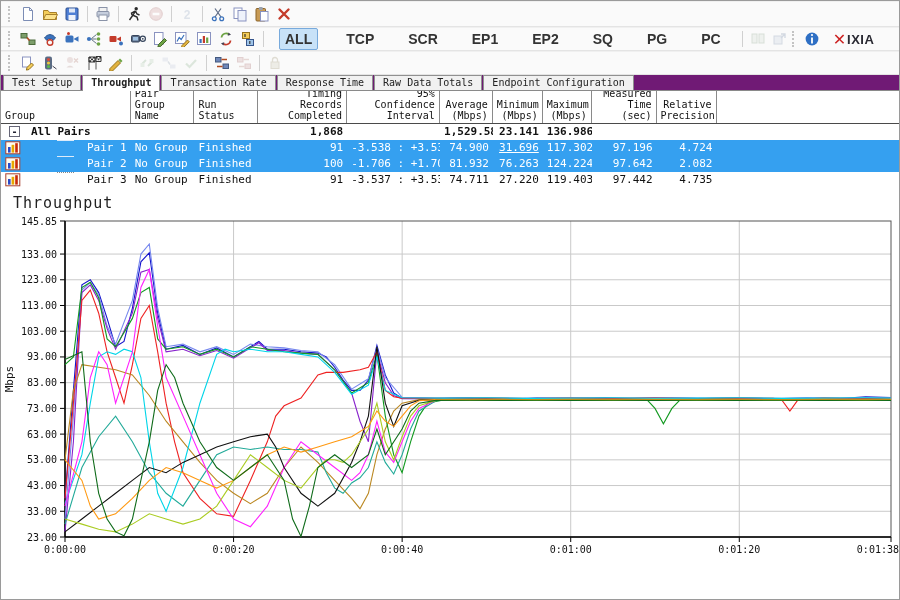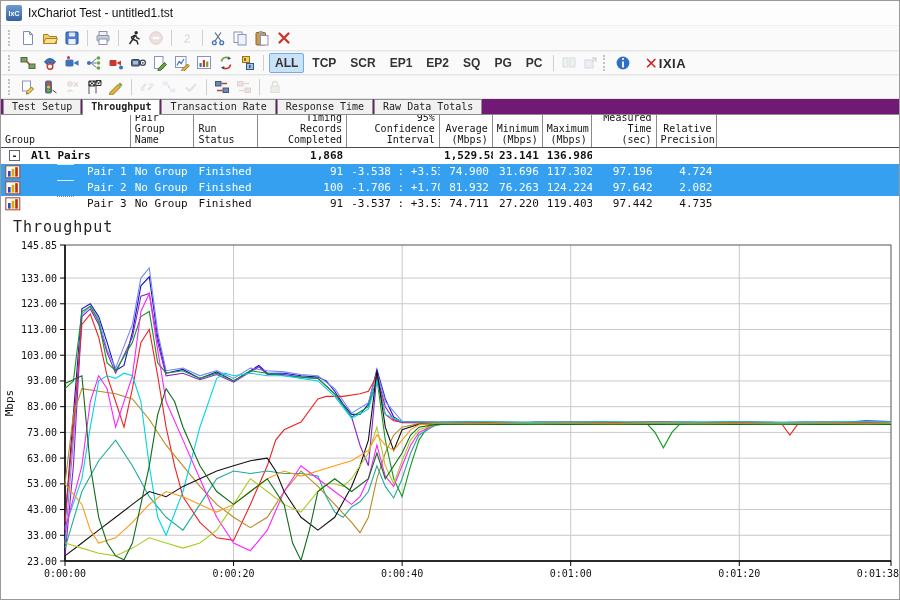--- a/index.html
+++ b/index.html
@@ -17,21 +17,21 @@
   .menu-item{ font-size:12px; padding:1px 9px; color:#111; cursor:default; }
   
   .toolbar{ display:flex; align-items:center; background:#fafafa; border-top:1px solid #f0f0f0;
             border-bottom:1px solid #e4e4e4; padding-left:6px; }
   .tb1{ height:26px; } .tb2{ height:24px; } .tb3{ height:24px; }
   .grip{ width:5px; height:70%; border-left:2px dotted #c3c3c3; margin:0 4px 0 1px; }
   .tbico{ width:22px; height:20px; display:flex; align-items:center; justify-content:center; border-radius:2px; }
   .tbico svg{ width:16px; height:16px; }
   .tbico.dis{ opacity:.55; filter:grayscale(35%); }
   .sep{ width:1px; height:16px; background:#d0d0d0; margin:0 4px; }
-  .fbtn{ font-size:12px; font-weight:bold; color:#333; padding:2px 5px; margin:0 1px; border:1px solid transparent; border-radius:2px; }
+  .fbtn{ font-size:14px; font-weight:bold; color:#333; padding:2px 5px; margin:0 11px; border:1px solid transparent; border-radius:2px; }
   .fbtn.active{ background:#c8e2f8; border-color:#78aadc; }
   .ixia{ display:flex; align-items:center; margin-left:10px; font-weight:bold; }
   .ixia .x{ color:#cc2222; font-size:16px; font-weight:bold; margin-right:1px; font-family:"DejaVu Sans",sans-serif;}
   .ixia .t{ color:#2a2a33; font-size:13px; letter-spacing:.5px; }
   
   .tabstrip{ height:16px; display:flex; align-items:flex-end; background:#701a75; border-bottom:1px solid #8a8a8a; padding-left:2px; }
   .tab{ font-family:"DejaVu Sans Mono",monospace; font-size:10px; color:#222; padding:1px 8px 1px 8px;
         border:1px solid #909090; border-bottom:none; background:#f1f1f1; margin-right:1px; height:15px; white-space:nowrap; }
   .tab.active{ background:#fff; font-weight:bold; height:16px; position:relative; top:1px; }
   
@@ -71,24 +71,20 @@
   .btxt{ margin-left:62px; white-space:nowrap; }
   .ben{ font-size:23px; font-weight:bold; letter-spacing:1px; color:#8e1b1b;
         text-shadow:1px 1px 2px rgba(40,10,10,.55), 0 0 8px rgba(120,30,20,.5); }
   .bcn{ font-size:23px; font-weight:bold; margin-left:16px; color:#a82622;
         text-shadow:1px 1px 2px rgba(40,10,10,.55), 0 0 8px rgba(120,30,20,.5); }
 </style>
 </head>
 <body>
 
 <div id="app">
-  <div class="titlebar">
-    <span class="appicon">IxC</span>
-    <span class="wtitle">IxChariot Test - untitled1.tst</span>
-  </div>
   <div class="toolbar tb1">
       <span class="grip"></span>
       <span class="tbico">
         <svg viewBox="0 0 16 16">
           <path d="M3.5 1.5h6l3 3v10h-9z" fill="#fff" stroke="#7c8db5"></path>
           <path d="M9.5 1.5v3h3" fill="none" stroke="#7c8db5"></path>
         </svg>
       </span>
       <span class="tbico">
         <svg viewBox="0 0 16 16">
@@ -353,20 +349,21 @@
           <path d="M5.5 7V5a2.5 2.5 0 015 0v2" fill="none" stroke="#ccc4aa" stroke-width="1.3"></path>
         </svg>
       </span>
     </div>
   <div class="tabstrip">
       <span class="tab">Test Setup</span>
       <span class="tab active">Throughput</span>
       <span class="tab">Transaction Rate</span>
       <span class="tab">Response Time</span>
       <span class="tab">Raw Data Totals</span>
+      <span class="tab">Endpoint Configuration</span>
     </div>
   <div class="tablewrap">
       <div class="thead">
         <div class="th" style="width: 130px; text-align: left;">Group</div>
         <div class="th" style="width: 64px; text-align: left;">Pair Group
 Name</div>
         <div class="th" style="width: 64px; text-align: left;">Run Status</div>
         <div class="th" style="width: 89px; text-align: right;">Timing Records
 Completed</div>
         <div class="th" style="width: 93px; text-align: right;">95% Confidence
@@ -403,21 +400,21 @@
             <rect x="3" y="6" width="2.6" height="5.6" fill="#2a48c8"></rect>
             <rect x="6.6" y="3.8" width="2.6" height="7.8" fill="#e8a800"></rect>
             <rect x="10.2" y="2.2" width="2.6" height="9.4" fill="#c82808"></rect>
           </svg></div>
         <div class="td gcell" style="width: 104px;"><span class="stub w"></span><span class="plabel">Pair 1</span></div>
         <div class="td" style="width: 64px;">No Group</div>
         <div class="td" style="width: 64px;">Finished</div>
         <div class="td num" style="width: 89px;">91</div>
         <div class="td num" style="width: 93px;">-3.538 : +3.538</div>
         <div class="td num" style="width: 53px;">74.900</div>
-        <div class="td num" style="width: 50px;">31.696</div>
+        <div class="td num" style="width: 50px; text-decoration: underline;">31.696</div>
         <div class="td num" style="width: 49px;">117.302</div>
         <div class="td num" style="width: 65px;">97.196</div>
         <div class="td num" style="width: 60px;">4.724</div>
         <div class="td" style="width: 183px;"></div>
       </div>
       <div class="trow sel">
         <div class="td" style="width: 26px; padding: 0px;"><svg class="rowico" viewBox="0 0 16 14">
             <rect x=".8" y=".8" width="14" height="12" fill="#fffcf2" stroke="#a84030"></rect>
             <rect x="3" y="6" width="2.6" height="5.6" fill="#2a48c8"></rect>
             <rect x="6.6" y="3.8" width="2.6" height="7.8" fill="#e8a800"></rect>

